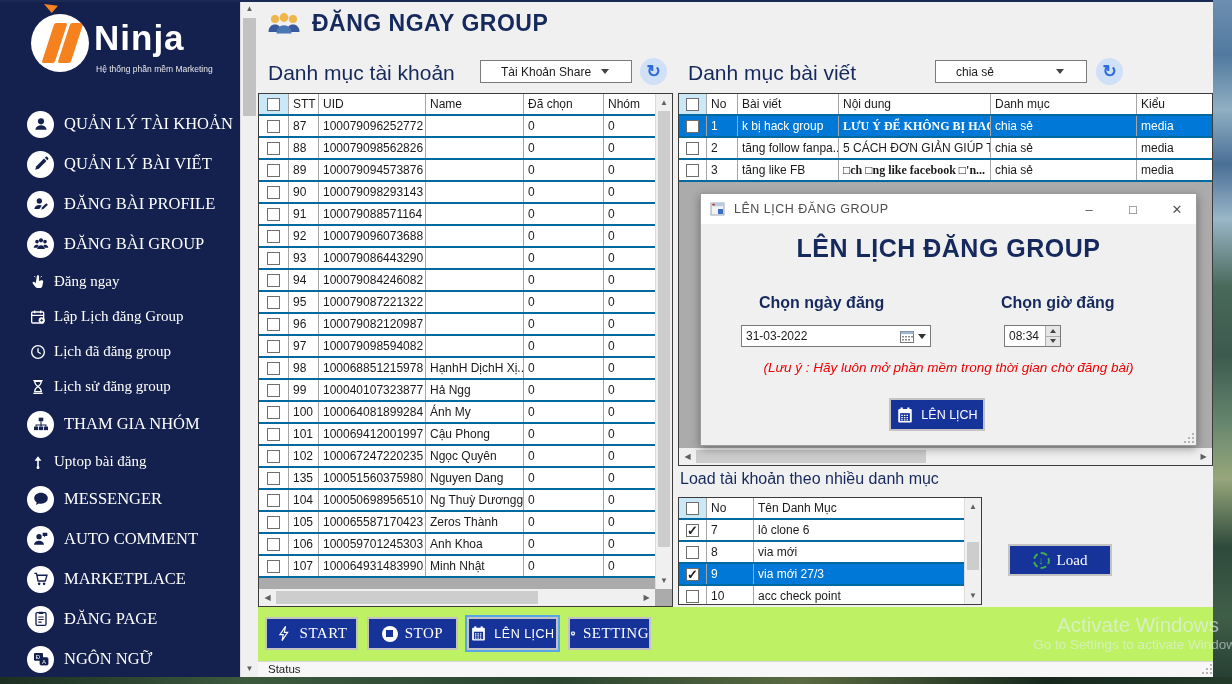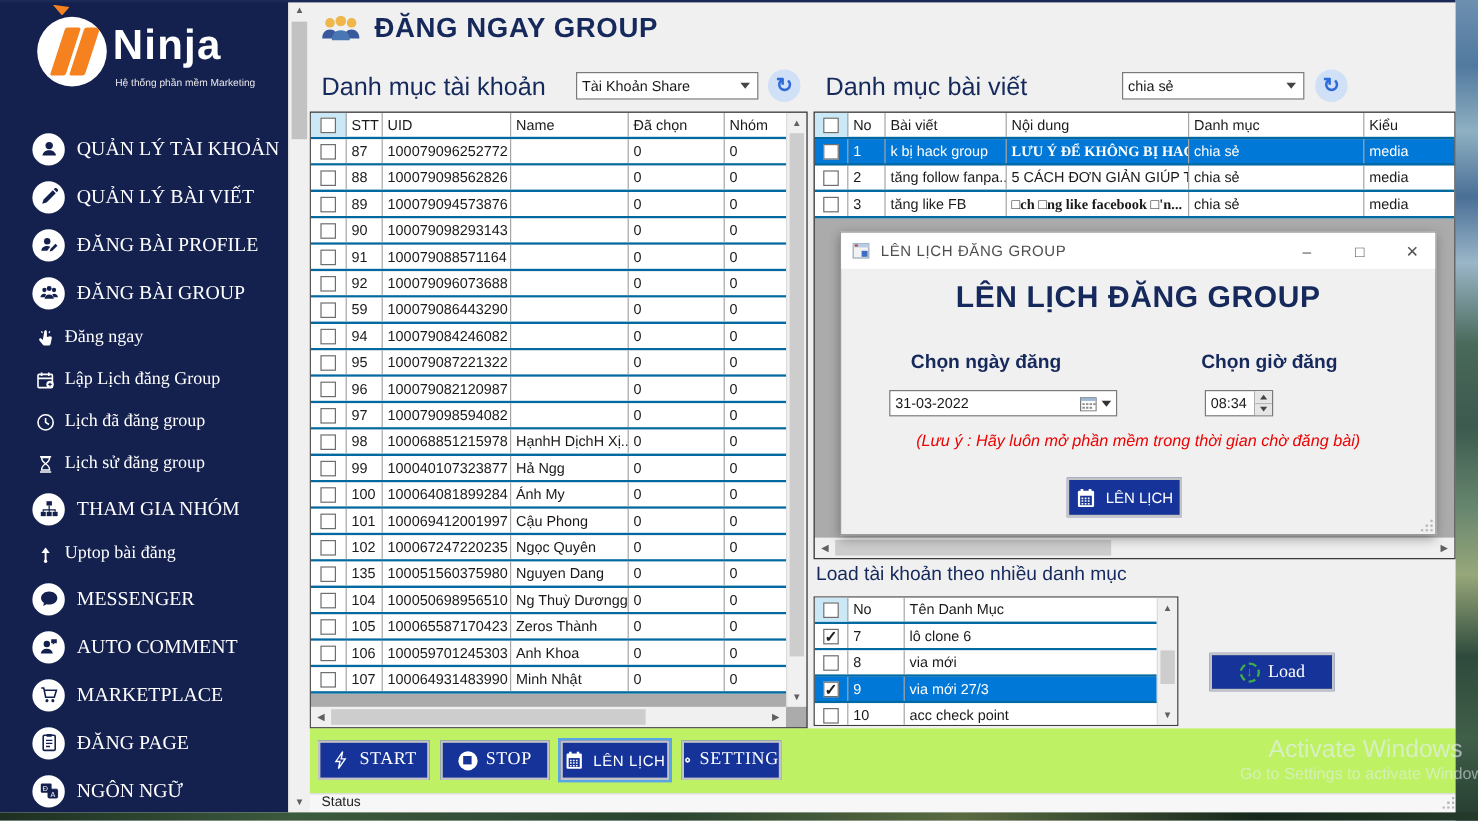--- a/index.html
+++ b/index.html
@@ -38,21 +38,21 @@
   .sb-arrow { position:absolute; width:100%; height:17px; display:flex; align-items:center; justify-content:center; font-size:8px; color:#606060; }
   .sb-arrow.h { width:17px; height:100%; }
   .win-vscroll .thumb { position:absolute; left:2px; right:2px; top:18px; height:98px; background:#c2c2c2; }
 
   
   .main { position:absolute; left:258px; top:0; width:955px; height:677px; background:#f0f0f0; z-index:2; }
   .page-title-row { position:absolute; left:10px; top:10px; display:flex; align-items:center; gap:12px; }
   .page-title { font-size:23px; font-weight:bold; color:#16295c; letter-spacing:0.5px; }
   .filter-label { position:absolute; top:61px; font-size:21px; color:#16295c; }
   .combo { position:absolute; top:60px; width:152px; height:23px; background:#fff; border:1px solid #7a7a7a;
-    font-size:12px; display:flex; align-items:center; padding:0 4px; cursor:pointer; }
+    font-size:12px; display:flex; align-items:center; padding:0 20px; cursor:pointer; }
   .combo .combo-text { flex:1; overflow:hidden; white-space:nowrap; }
   .combo .chev { width:0; height:0; border-left:4px solid transparent; border-right:4px solid transparent; border-top:5px solid #444; margin-right:2px; }
   .refresh-btn { position:absolute; top:58px; width:27px; height:27px; border-radius:50%; background:#cfe0f7;
     color:#2f6bd8; font-size:17px; font-weight:bold; display:flex; align-items:center; justify-content:center; cursor:pointer; }
 
   
   .gtable { position:absolute; background:#ababab; border:1px solid #3c3c3c; overflow:hidden; }
   .trow { display:flex; height:22px; background:#fff; border-bottom:2px solid #0369a1; align-items:stretch; }
   .trow.header { background:#fff; }
   .cell { font-size:12px; line-height:20px; padding:0 4px; white-space:nowrap; overflow:hidden; border-right:1px solid #a6a6a6; }
@@ -414,21 +414,21 @@
             <span class="cell ca-stt">92</span>
             <span class="cell ca-uid">100079096073688</span>
             <span class="cell ca-name"></span>
             <span class="cell ca-chon">0</span>
             <span class="cell ca-nhom">0</span>
           </div>
           <div class="trow">
             <span class="cell cbcell ca-cb">
               <span class="cb"></span>
             </span>
-            <span class="cell ca-stt">59</span>
+            <span class="cell ca-stt">93</span>
             <span class="cell ca-uid">100079086443290</span>
             <span class="cell ca-name"></span>
             <span class="cell ca-chon">0</span>
             <span class="cell ca-nhom">0</span>
           </div>
           <div class="trow">
             <span class="cell cbcell ca-cb">
               <span class="cb"></span>
             </span>
             <span class="cell ca-stt">94</span>

